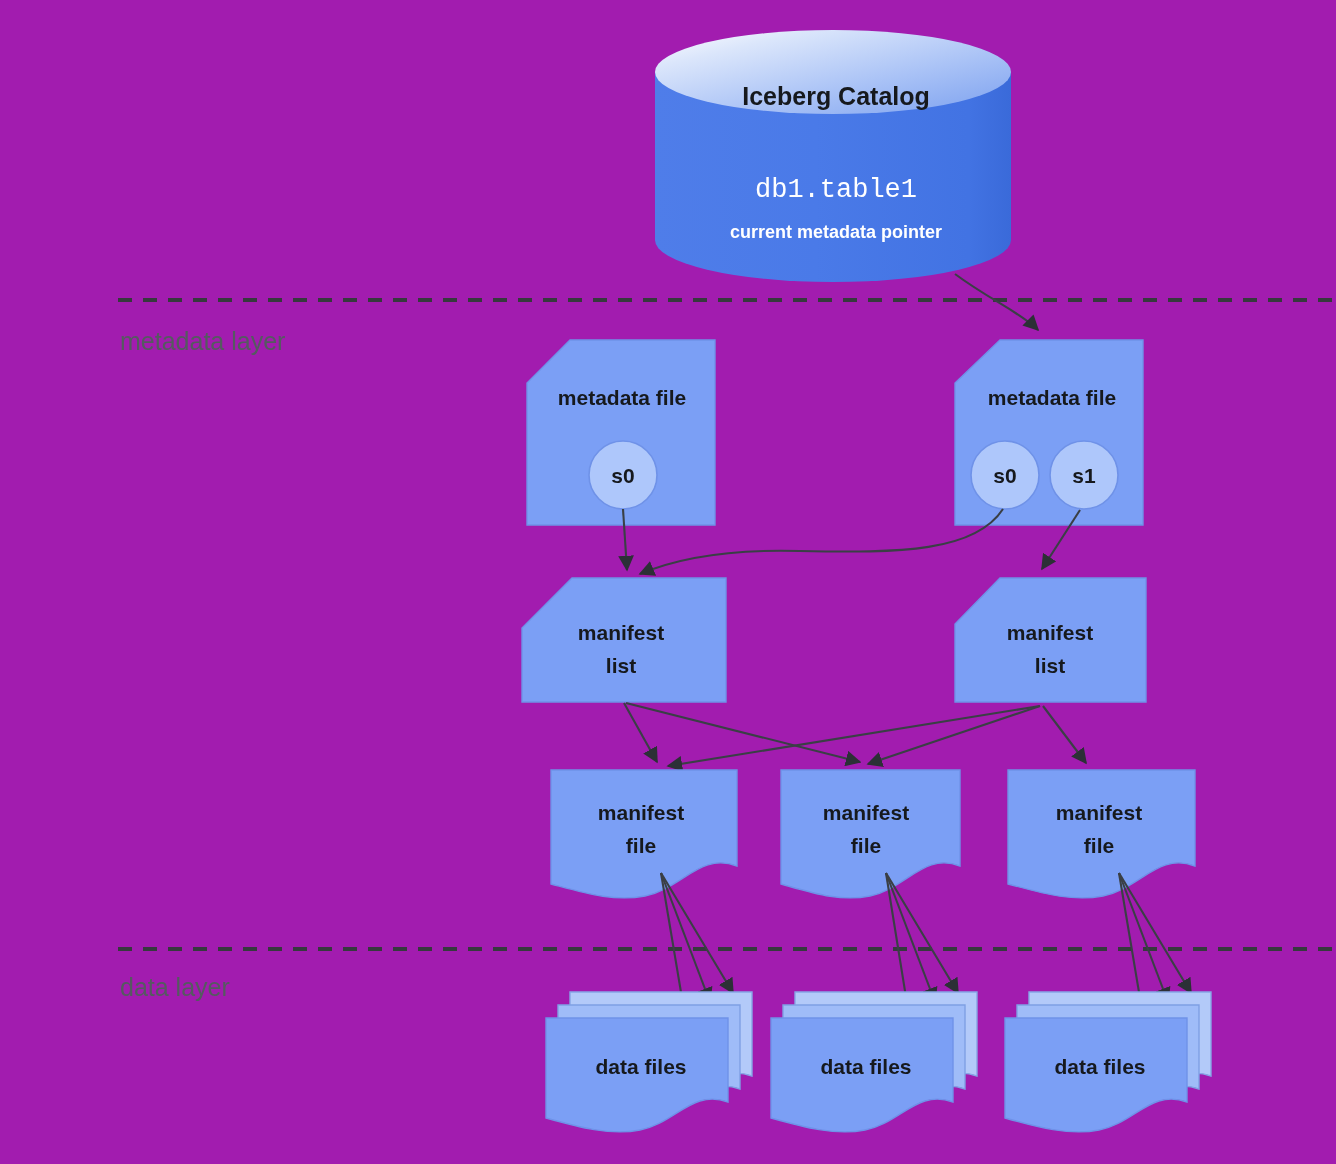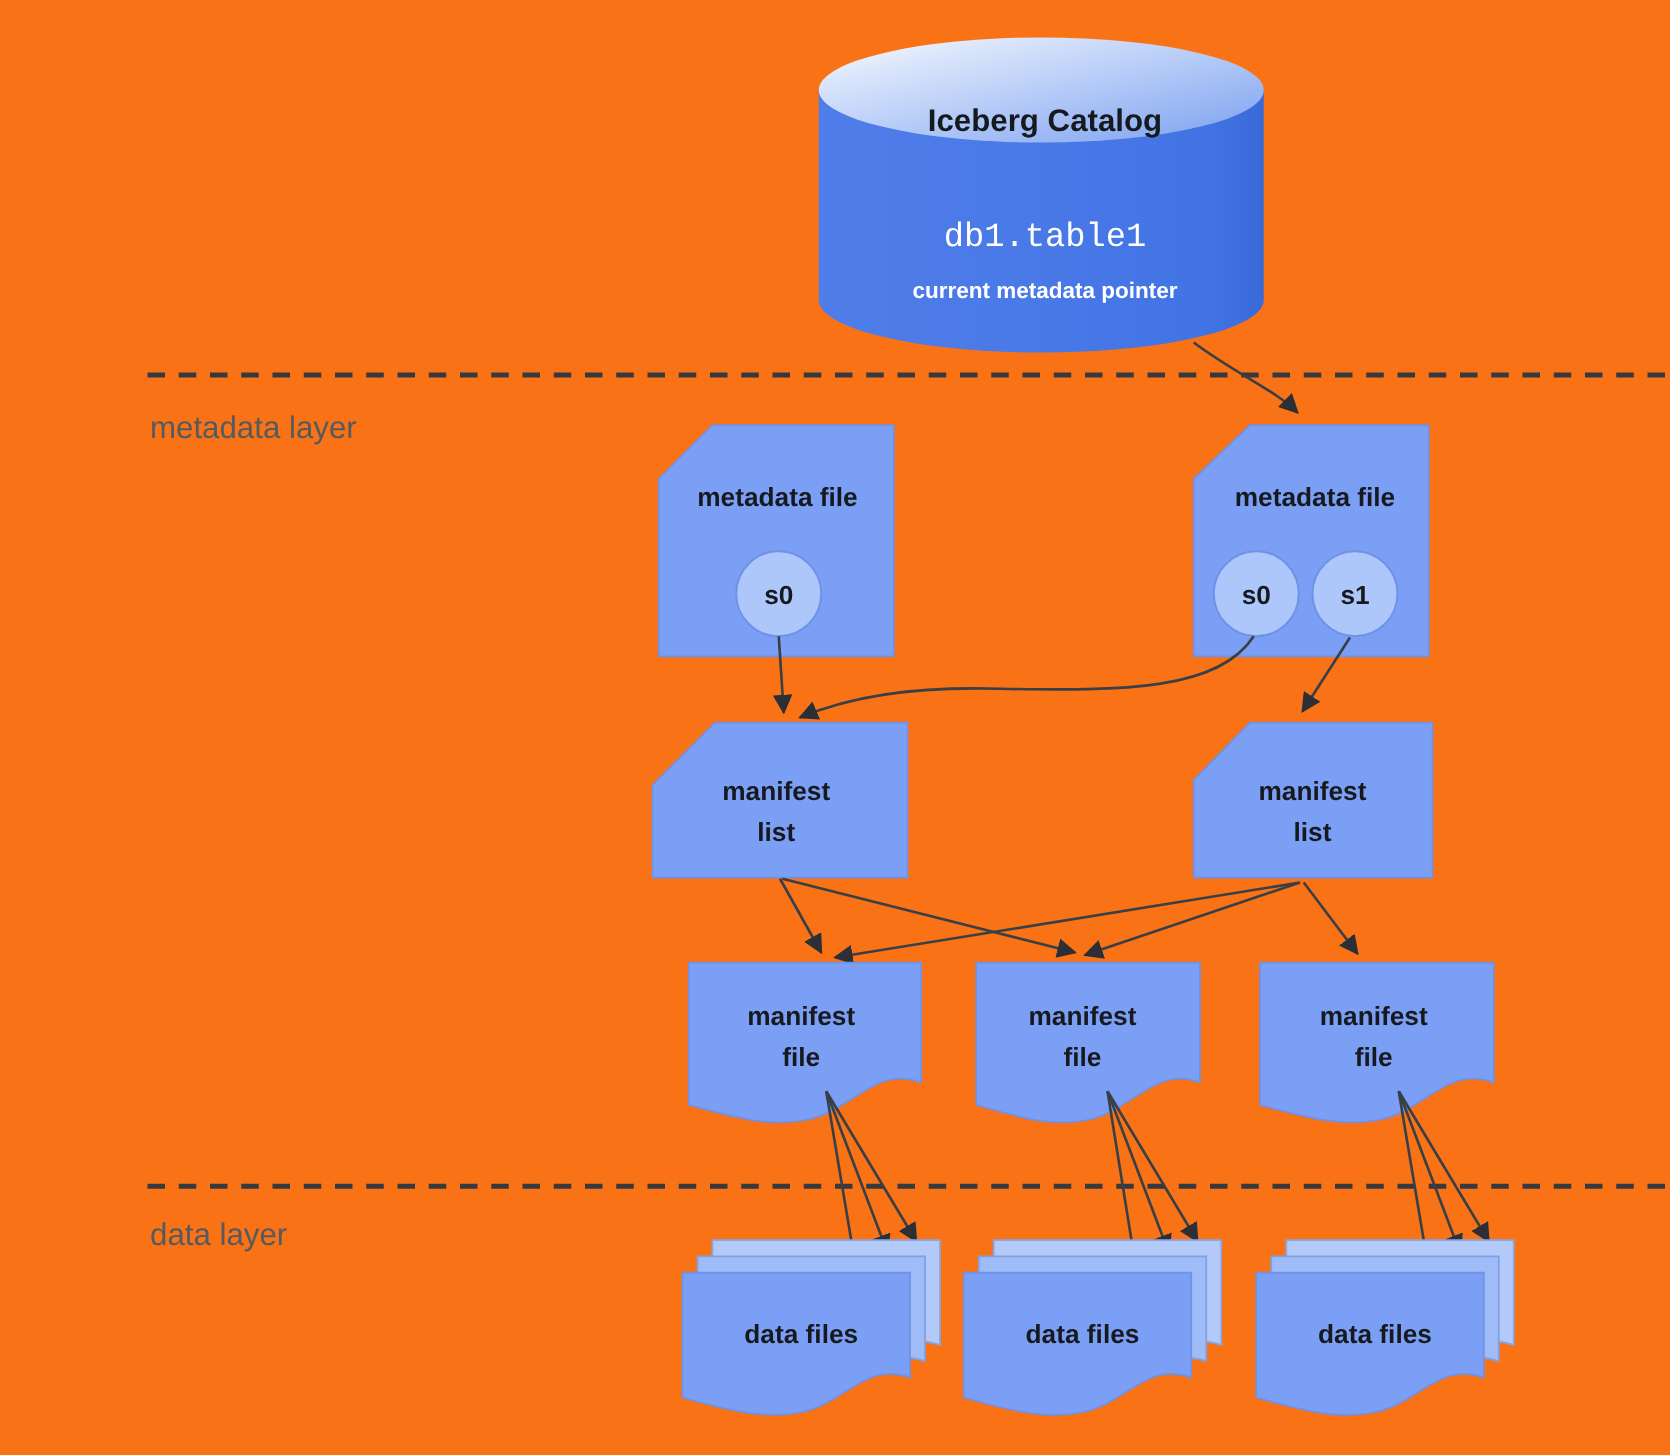--- a/index.html
+++ b/index.html
@@ -8,21 +8,21 @@
     padding: 0;
     background: #ffffff;
   }
   body {
     font-family: "Liberation Sans", sans-serif;
   }
   #canvas {
     position: relative;
     width: 1336px;
     height: 1164px;
-    background: #f97316;
+    background: #a21caf;
     overflow: hidden;
   }
   #diagram-svg {
     position: absolute;
     top: 0;
     left: 0;
     width: 1336px;
     height: 1164px;
   }
   .layer-label {

